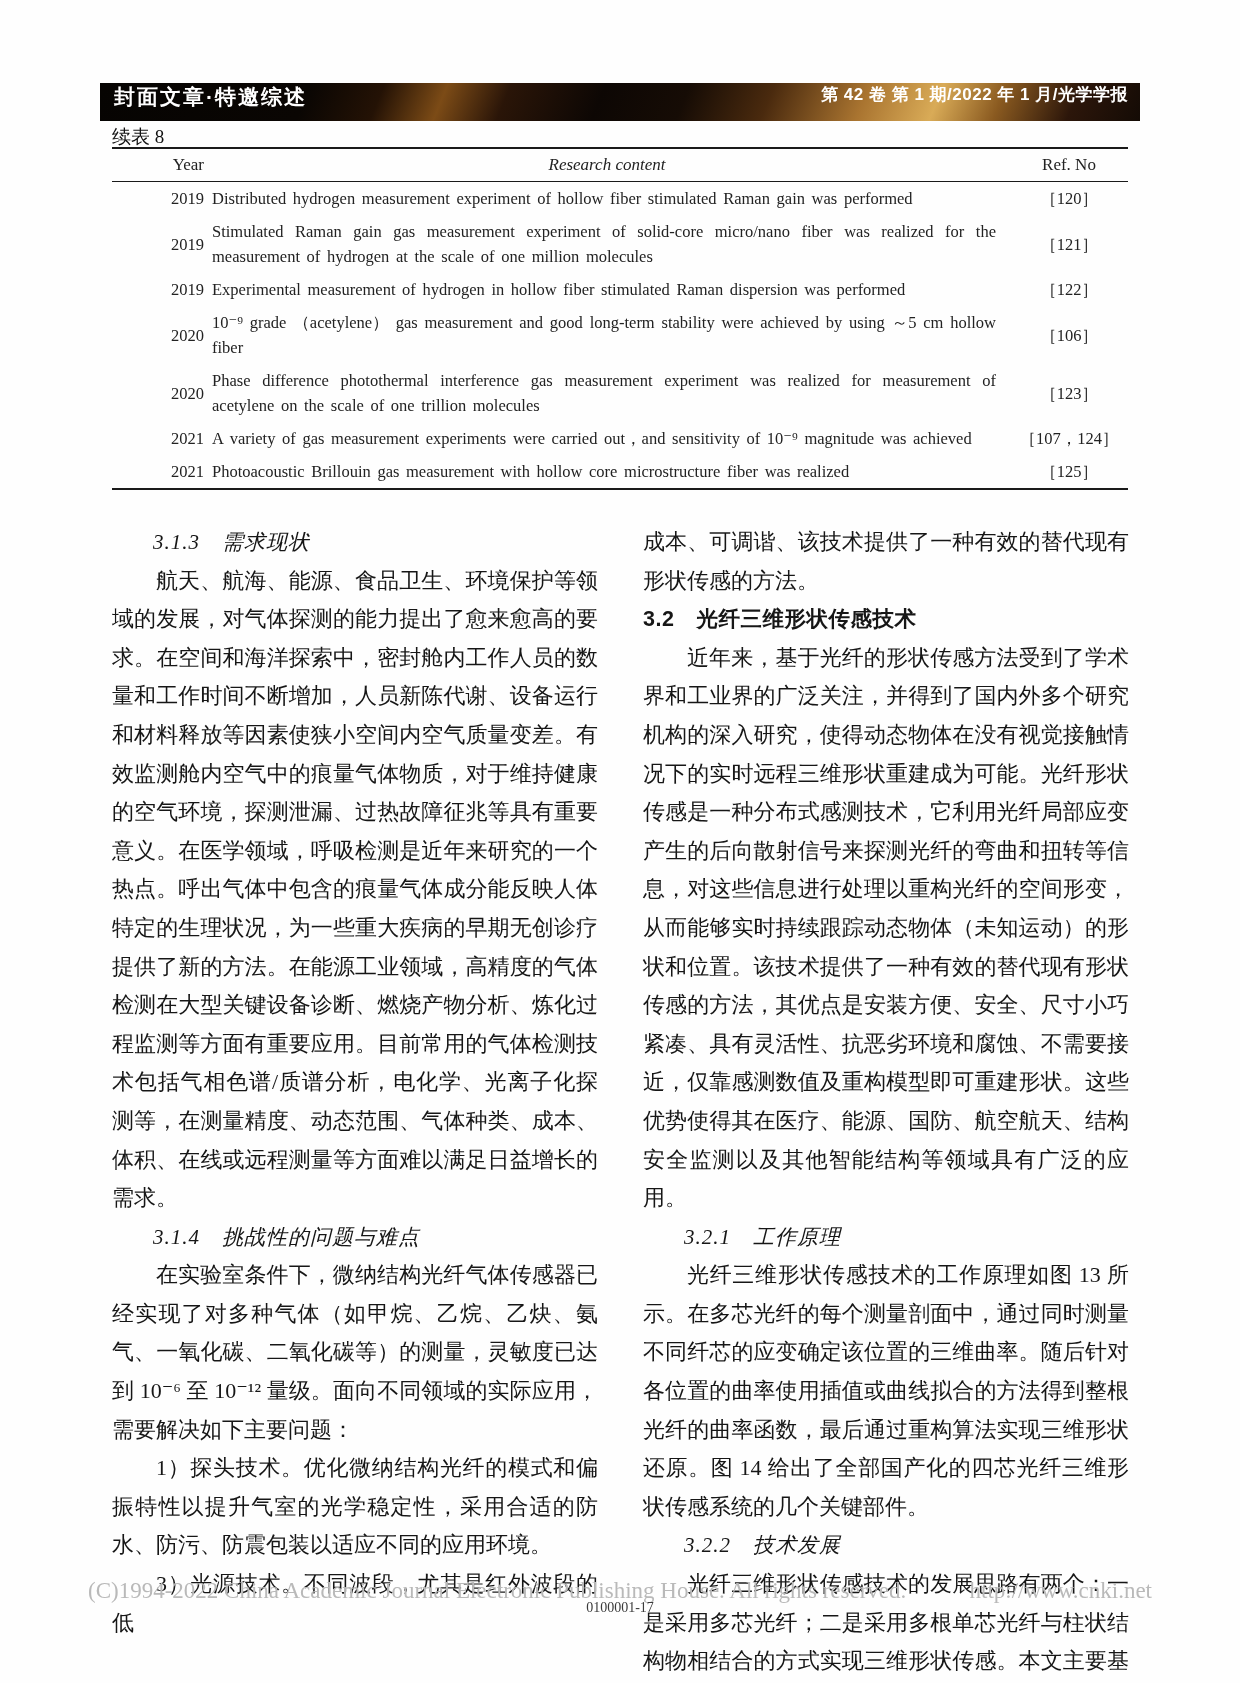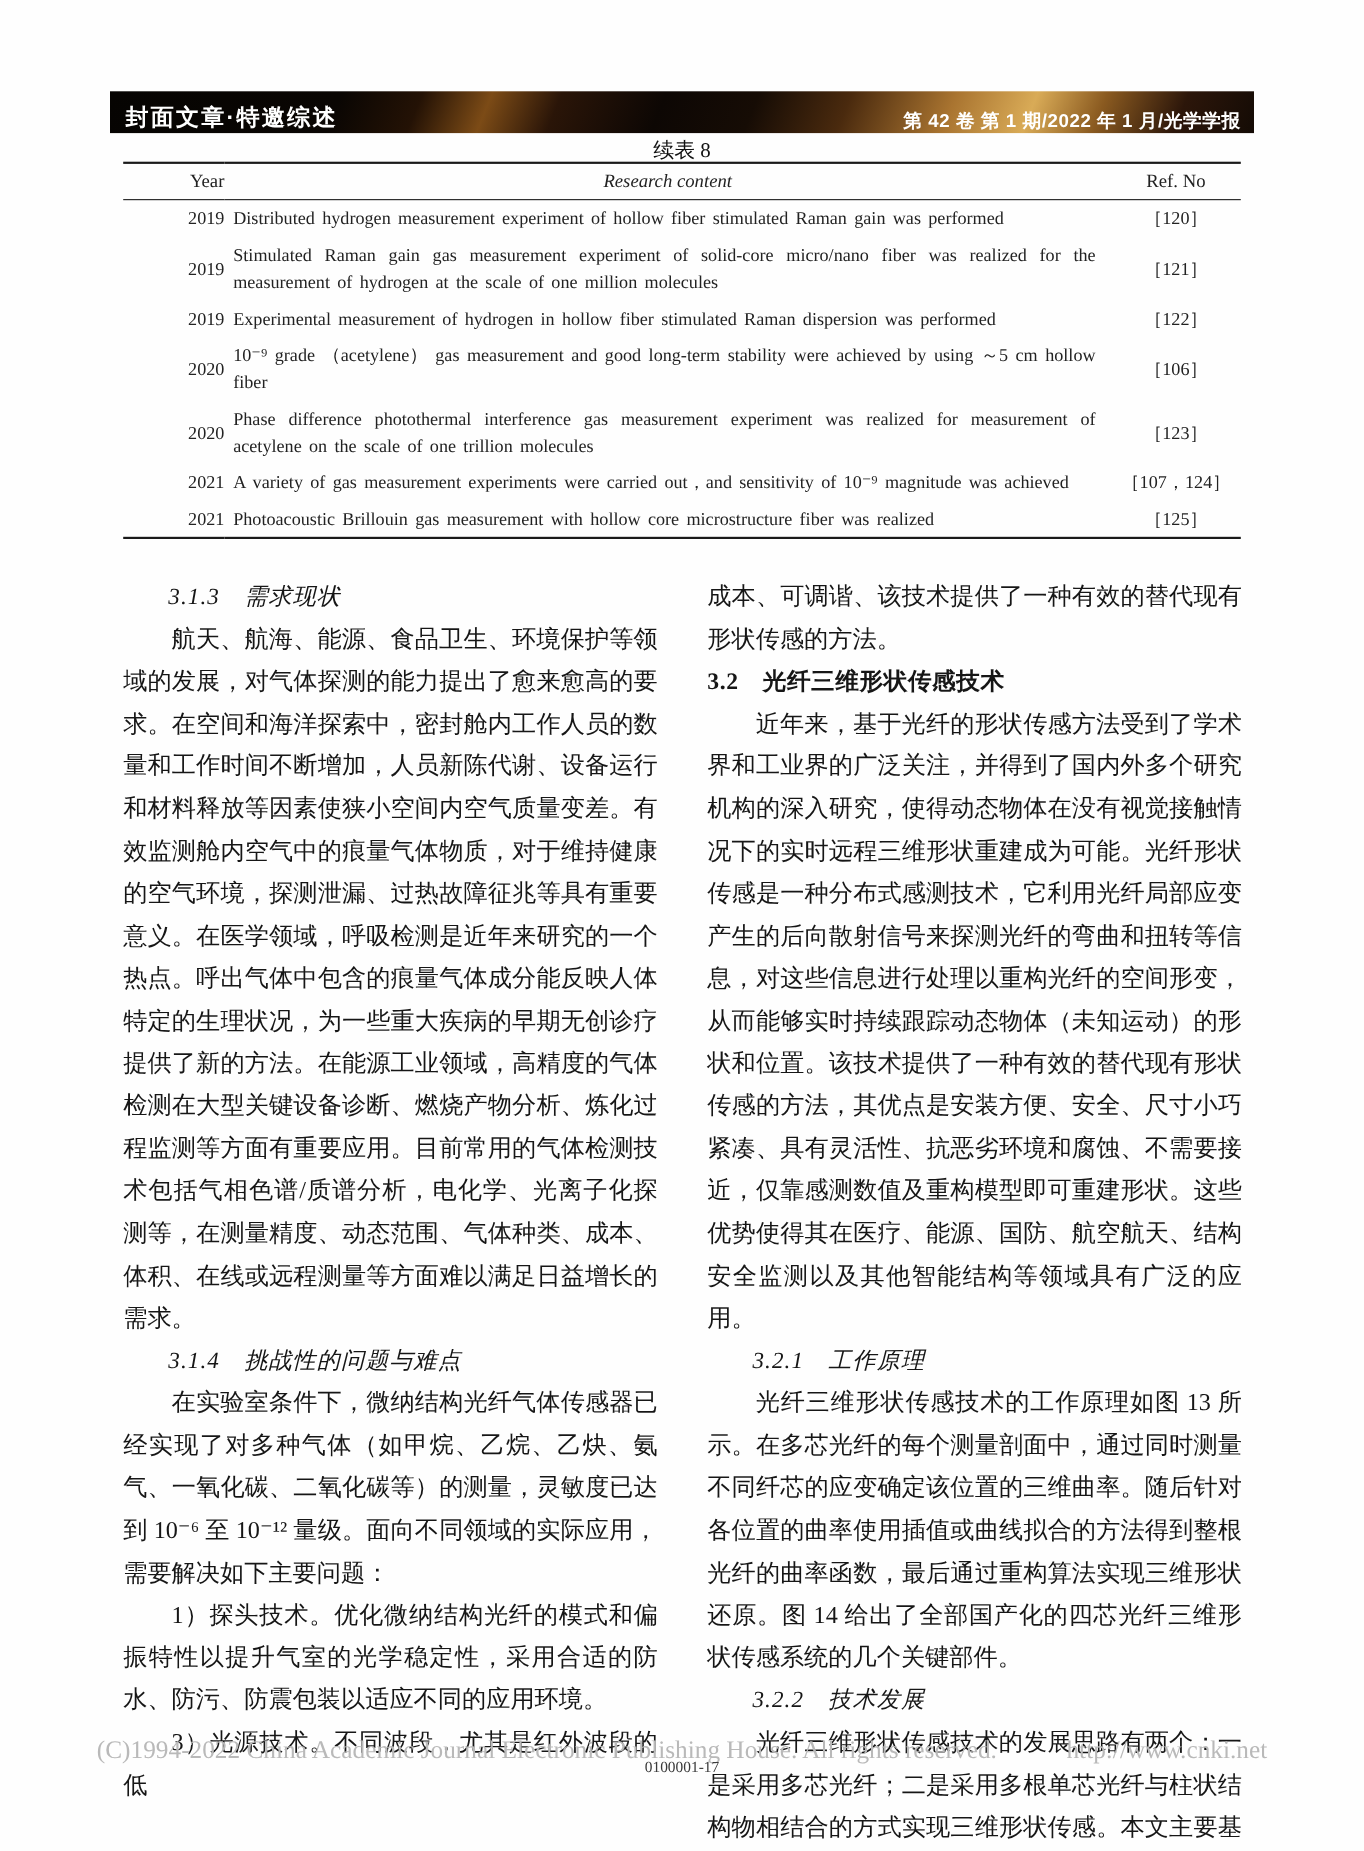--- a/index.html
+++ b/index.html
@@ -10,21 +10,21 @@
     background:#fefefe;
     overflow:hidden;
     font-family:"Liberation Serif","DejaVu Serif",serif;
     color:#1a1a1a;
   }
 
   
   .topbar {
     position:absolute; left:100px; top:83px;
     width:1040px; height:38px;
-    display:flex; justify-content:space-between; align-items:flex-end;
+    display:flex; justify-content:space-between; align-items:flex-start;
     padding:0 12px 0 14px;
     background:
       linear-gradient(112deg,
         #060402 0%, #0a0603 20%,
         #241205 27%, #7c4b16 33%, #2a1508 39%,
         #0d0704 48%, #160c05 56%,
         #4a2a0e 64%, #a97430 73%, #d9ab57 80%,
         #8a5a20 86%, #2c160a 93%, #140b05 100%);
     color:#ffffff;
     gap:20px;
@@ -34,21 +34,21 @@
     font-weight:bold; font-size:21px; letter-spacing:2px;
   }
   .topbar-right {
     font-family:"Liberation Sans","DejaVu Sans",sans-serif;
     font-weight:bold; font-size:17px; letter-spacing:0.5px;
   }
 
   
   .table-caption {
     position:absolute; left:112px; top:124px; width:1016px;
-    text-align:center; font-size:19px; color:#111;
+    font-size:19px; color:#111;
   }
   table.data-table {
     position:absolute; left:112px; top:147px; width:1016px;
     border-collapse:collapse;
     border-top:2.5px solid #1a1a1a;
     border-bottom:2.5px solid #1a1a1a;
     font-size:16.5px; line-height:25px; color:#222;
   }
   table.data-table thead tr { border-bottom:1.5px solid #1a1a1a; }
   table.data-table th {
@@ -72,21 +72,21 @@
   }
   #left-col  { left:0; }
   #right-col { left:531px; }
 
   .blk-para { text-indent:2em; }
   .blk-para-continue { text-indent:0; }
   .blk-heading-kaiti {
     font-style:italic; font-size:21px; letter-spacing:1px;margin-left:41px;
   }
   .blk-heading-bold {
-    font-family:Liberation Serif, serif;
+    font-family:Liberation Sans, sans-serif;
     font-weight:bold; font-size:21.5px; letter-spacing:0.5px;
   }
 
   
   .copyright-row {
     position:absolute; left:88px; top:1578px; width:1064px;
     display:flex; justify-content:space-between;
     color:#b9b9b9; font-size:23px;gap:33px;
   }
   .page-number {

